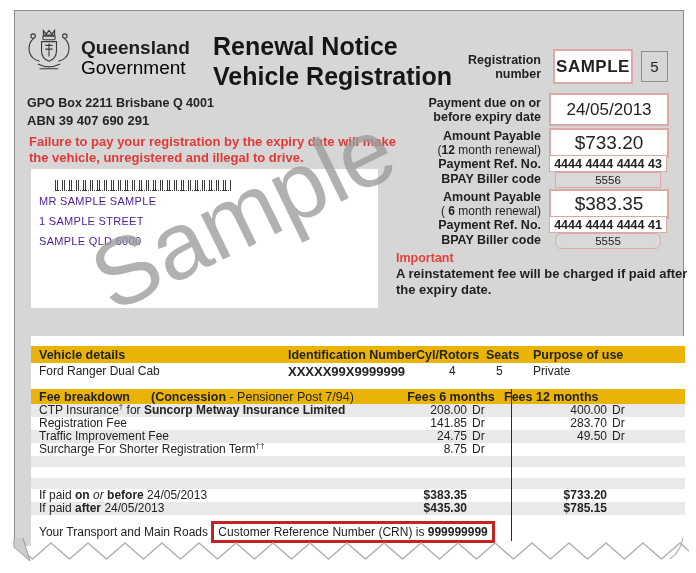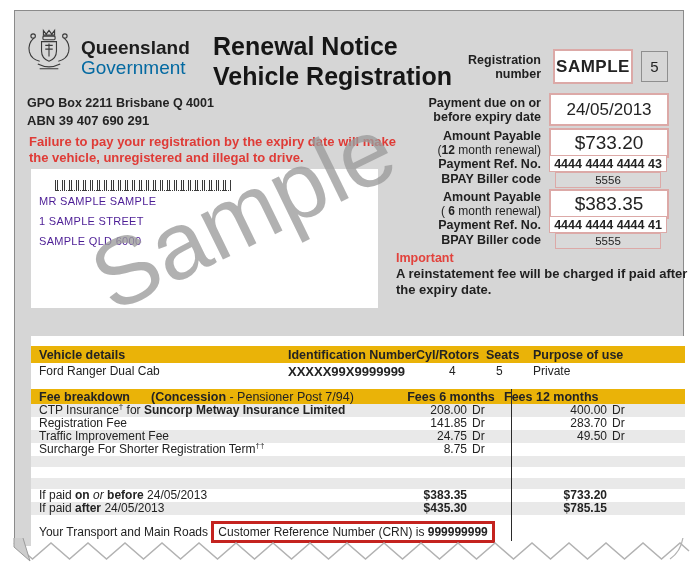--- a/index.html
+++ b/index.html
@@ -5,21 +5,21 @@
   html,body{margin:0;padding:0;}
   body{width:696px;height:573px;background:#ffffff;overflow:hidden;position:relative;
        font-family:"Liberation Sans", sans-serif;color:#232323;}
   .abs{position:absolute;}
   
   .page{position:absolute;left:14px;top:10px;width:668px;height:535px;
         background:#d6d6d6;border:1px solid #8b8b8b;border-bottom:none;}
   
   .crest{left:6px;top:12px;width:56px;height:56px;}
   .brand-qld{left:66px;top:26px;font-size:19px;font-weight:bold;color:#1d1d1d;}
-  .brand-gov{left:66px;top:46px;font-size:19px;color:#0369a1;}
+  .brand-gov{left:66px;top:46px;font-size:19px;color:#000000;}
   .doc-title{left:198px;top:20px;font-size:25px;font-weight:bold;color:#161616;line-height:30px;}
   .gpo{left:12px;top:85px;font-size:12.5px;font-weight:bold;}
   .abn{left:12px;top:102px;font-size:13px;font-weight:bold;}
   .warning{left:14px;top:123px;width:382px;font-size:13px;font-weight:bold;
            color:#df3b36;line-height:16px;}
   
   .rlabel{right:142px;text-align:right;font-size:12.5px;font-weight:bold;line-height:14px;color:#1f1f1f;}
   .lbl-reg{top:42px;width:110px;}
   .lbl-due{top:85px;width:132px;}
   .lbl-amt12{top:118px;width:150px;}
@@ -32,21 +32,21 @@
   .vbox.thin{border-width:1px;}
   .box-sample{left:538px;top:38px;width:76px;height:31px;font-size:17px;font-weight:bold;letter-spacing:.5px;}
   .box-check{left:626px;top:40px;width:25px;height:29px;border:1.5px solid #8e8e8e;
              display:flex;align-items:center;justify-content:center;font-size:15px;}
   .box-due{left:534px;top:82px;width:116px;height:29px;font-size:17px;}
   .box-amt12{left:534px;top:117px;width:116px;height:26px;font-size:19px;}
   .box-ref12{left:534px;top:144px;width:116px;height:15px;font-size:12.5px;font-weight:bold;}
   .box-bpay12{left:540px;top:161px;width:104px;height:14px;font-size:11.5px;background:#d9d9d9;}
   .box-amt6{left:534px;top:178px;width:116px;height:26px;font-size:19px;}
   .box-ref6{left:534px;top:205px;width:116px;height:15px;font-size:12.5px;font-weight:bold;}
-  .box-bpay6{left:540px;top:222px;width:104px;height:14px;font-size:11.5px;background:#d9d9d9;}
+  .box-bpay6{left:540px;top:222px;width:104px;height:14px;font-size:11.5px;background:#d9d9d9;border-radius:6px;}
   .important{left:381px;top:240px;font-size:12.5px;font-weight:bold;color:#e2423c;}
   .reinstate{left:381px;top:255px;width:298px;font-size:13px;font-weight:bold;line-height:16px;color:#1f1f1f;}
   
   .addr-box{left:16px;top:158px;width:347px;height:139px;background:#ffffff;}
   .barcode{position:absolute;left:24px;top:11px;width:176px;height:10px;
     background-image:repeating-linear-gradient(90deg,#3a3a3a 0px,#3a3a3a 1px,transparent 1px,transparent 2px,#3a3a3a 2px,#3a3a3a 3px,transparent 3px,transparent 7px);
     border-bottom:1px dotted #3a3a3a;}
   .addr-line{position:absolute;left:8px;font-size:11px;color:#4c1d95;letter-spacing:.3px;}
   .addr1{top:26px;} .addr2{top:46px;} .addr3{top:66px;}
   .watermark{left:6px;top:148px;width:444px;text-align:center;font-size:95px;color:#9c9c9c;

